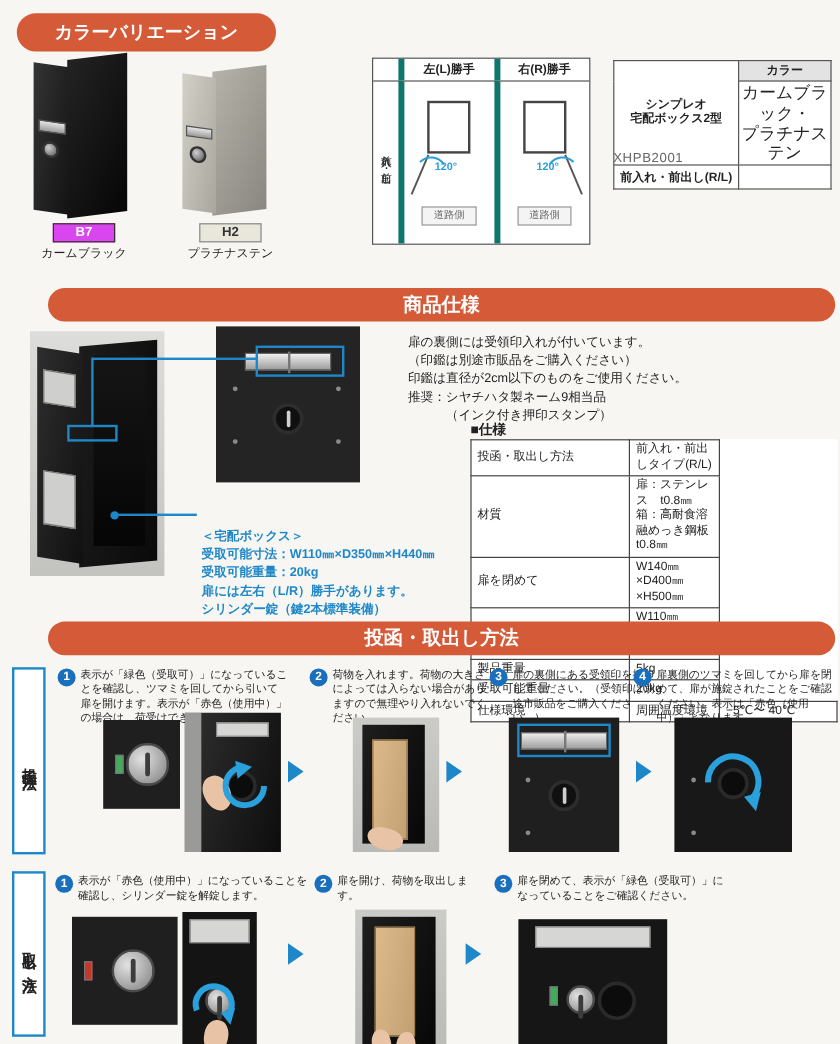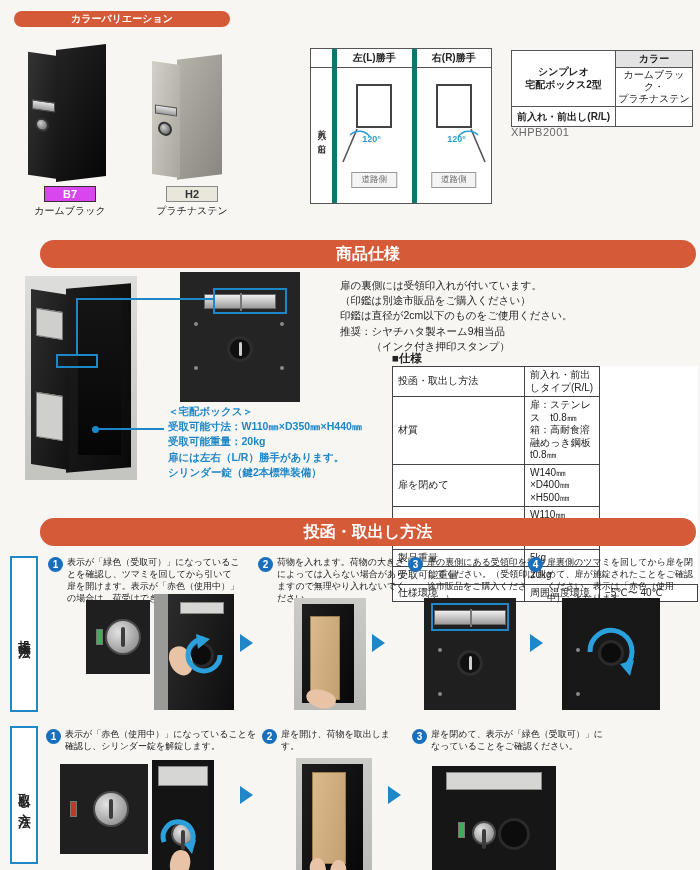--- a/index.html
+++ b/index.html
@@ -37,21 +37,21 @@
   .angle{position:absolute;top:66px;font-size:9px;color:#2a9fd8;font-weight:bold}
   .swing.left .angle{left:50%;margin-left:-12px}
   .swing.right .angle{right:50%;margin-right:-12px}
   .road{position:absolute;left:50%;transform:translateX(-50%);top:104px;border:1px solid #999;background:#f4f4f4;color:#666;font-size:8.5px;padding:1px 9px;white-space:nowrap}
 
   
   .mt{position:absolute;left:511px;top:50px;width:182px;border-collapse:collapse;background:#fff}
   .mt td{border:1px solid #555;font-size:10px;text-align:center;vertical-align:middle;padding:1px 2px}
   .mt .mt-model{width:104px;font-weight:bold;line-height:1.25}
   .mt .mt-colorh{font-weight:bold;background:#e3e3e3;height:16px}
-  .mt .mt-colorv{font-size:10px;line-height:1.2;height:28px}
+  .mt .mt-colorv{font-size:14px;line-height:1.2;height:28px}
   .mt .mt-type{font-weight:bold;height:20px}
   .mt-code{position:absolute;left:511px;top:126px;font-size:11px;color:#666;letter-spacing:.5px}
 
   
   .ph-bg-light{background:linear-gradient(#dddddb,#c3c3c0)}
   .pa-body{position:absolute;right:6px;top:10px;width:58%;height:90%;background:linear-gradient(100deg,#1c1c1c,#0a0a0a);transform:skewY(-5deg)}
   .pa-int{position:absolute;right:16px;top:20px;width:38%;height:78%;background:linear-gradient(#151515,#050505)}
   .pa-door{position:absolute;left:6px;top:16px;width:34%;height:86%;background:linear-gradient(100deg,#2e2e2e,#101010);transform:skewY(9deg)}
   .pa-stick{position:absolute;left:14%;width:70%;height:16%;background:#cfcfcd;border:1px solid #777}
   .pb-photo{background:#242424}
@@ -92,21 +92,21 @@
   .arc{position:absolute}
   .pkgbg{background:linear-gradient(#cbcbc8,#b9b9b6)}
   .pkgbox{position:absolute;left:8px;top:6px;width:72%;height:88%;background:linear-gradient(110deg,#1e1e1e,#070707)}
   .pkg{position:absolute;background:linear-gradient(100deg,#dcba8c,#c3a071);border:1px solid #9c7d4e}
 </style>
 </head>
 <body>
 
 <div id="page">
 
-  <div class="pill abs" style="left:14px;top:11px;width:216px;height:16px;font-size:10px">カラーバリエーション</div>
+  <div class="pill abs" style="left:14px;top:11px;width:216px;height:32px;font-size:15px">カラーバリエーション</div>
 
   <div class="product sv-b" style="left:28px;top:44px;width:78px;height:140px">
     <div class="bb-side"></div>
     <div class="bb-front">
       <div class="bb-plate"></div>
       <div class="bb-knob"></div>
     </div>
   </div>
   <div class="chip dark abs" style="left:44px;top:186px;width:52px">B7</div>
   <div class="chipname abs" style="left:15px;top:204px">カームブラック</div>
@@ -188,21 +188,21 @@
   <div class="hl abs" style="left:56px;top:354px;width:42px;height:14px"></div>
 
   <div class="abs stampnote pre" style="left:340px;top:278px;width:350px">扉の裏側には受領印入れが付いています。
 （印鑑は別途市販品をご購入ください）
 印鑑は直径が2cm以下のものをご使用ください。
 推奨：シヤチハタ製ネーム9相当品
 　　　（インク付き押印スタンプ）</div>
 
   <div class="cdot abs" style="left:92px;top:426px"></div>
   <div class="callout abs" style="left:98px;top:428px;width:66px;height:2px"></div>
-  <div class="abs bluenote pre" style="left:168px;top:404px;width:230px">＜宅配ボックス＞
+  <div class="abs bluenote pre" style="left:168px;top:440px;width:230px">＜宅配ボックス＞
 受取可能寸法：W110㎜×D350㎜×H440㎜
 受取可能重量：20kg
 扉には左右（L/R）勝手があります。
 シリンダー錠（鍵2本標準装備）</div>
 
   <div class="abs spec-head" style="left:392px;top:351px">■仕様</div>
   <table class="spec">
     <tbody>
         <tr>
       <td class="lab">投函・取出し方法</td>

